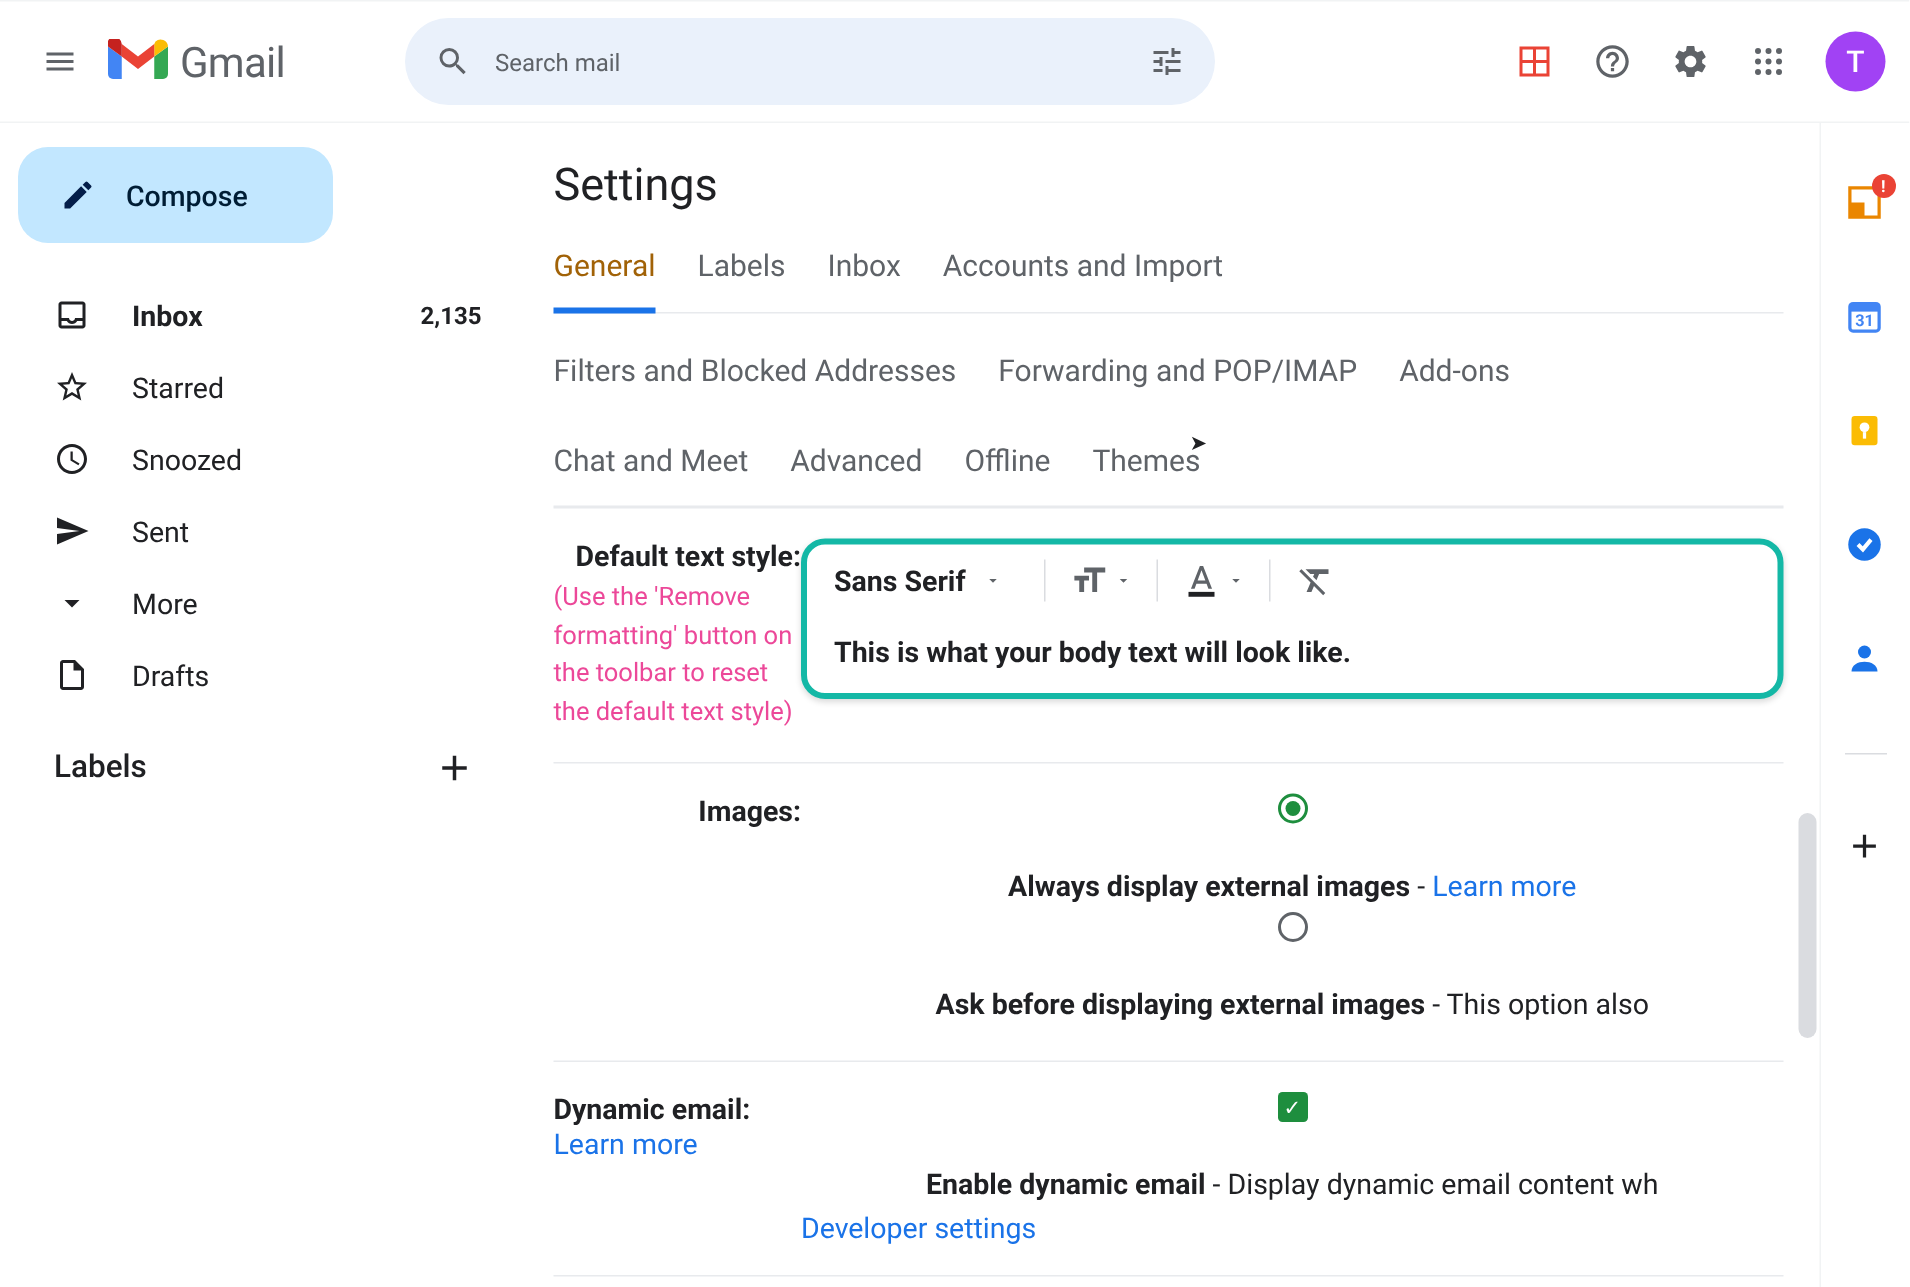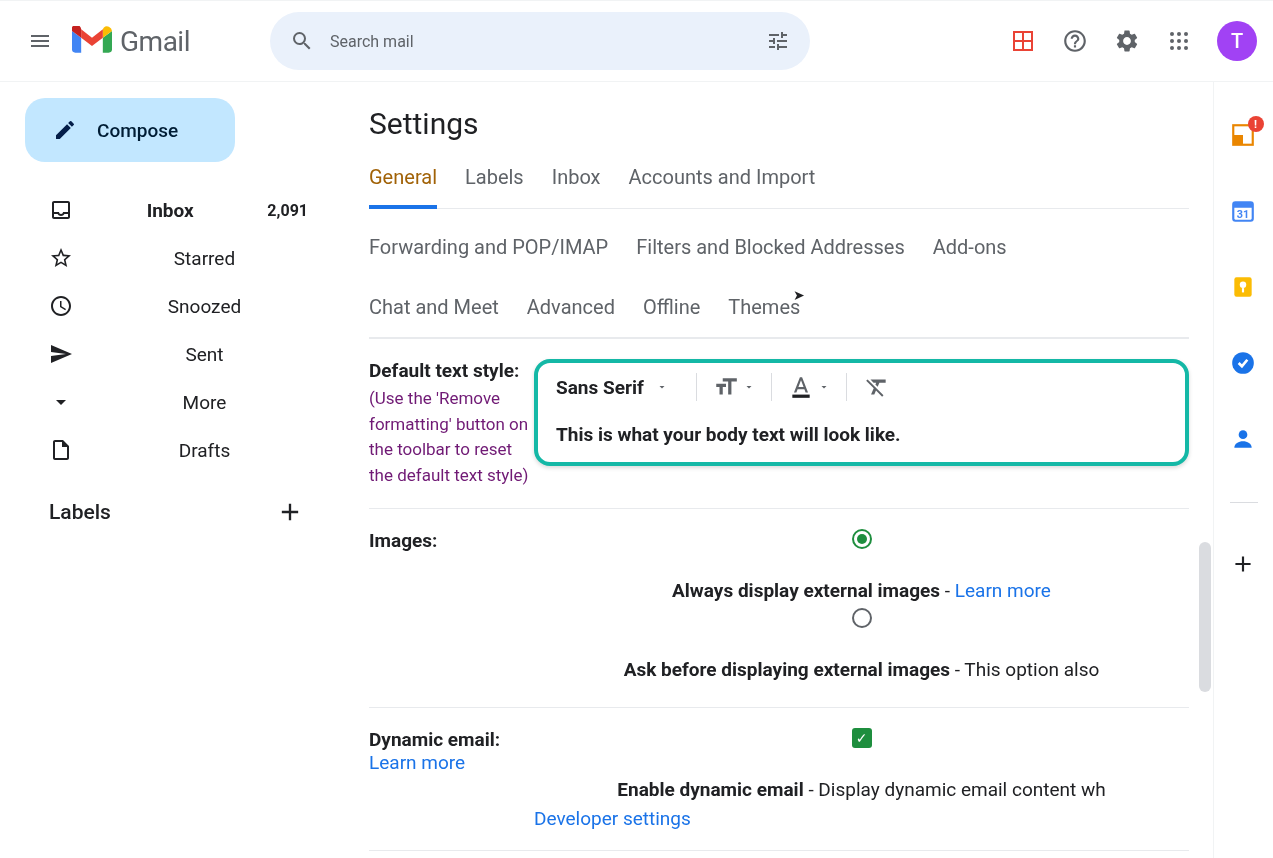--- a/index.html
+++ b/index.html
@@ -15,21 +15,21 @@
 .search-icon { width: 24px; height: 24px; color: #5f6368; margin-right: 16px; }
 .search-input { flex: 1; border: none; background: transparent; font-size: 16px; color: #5f6368; outline: none; }
 .search-input::placeholder { color: #5f6368; }
 .tune-icon { width: 24px; height: 24px; color: #5f6368; cursor: pointer; }
 .header-right { display: flex; align-items: center; gap: 24px; margin-left: auto; }
 .header-icon { width: 28px; height: 28px; color: #5f6368; cursor: pointer; display: flex; align-items: center; justify-content: center; }
 .avatar { width: 40px; height: 40px; border-radius: 50%; background: #a142f4; color: #fff; display: flex; align-items: center; justify-content: center; font-size: 20px; font-weight: 500; cursor: pointer; }
 
 
 .body-row { display: flex; height: calc(100% - 82px); }
-.sidebar { width: 345px; padding: 16px 17px; text-align: center; }
+.sidebar { width: 345px; padding: 16px 4px; }
 .compose-btn { display: flex; align-items: center; gap: 20px; background: #c2e7ff; border-radius: 20px; padding: 20px 28px; margin: 0 0 24px 8px; width: 210px; cursor: pointer; font-size: 19px; font-weight: 500; color: #001d35; }
 .nav-item { display: flex; align-items: center; gap: 28px; padding: 8px 20px 8px 32px; cursor: pointer; border-radius: 0 20px 20px 0; font-size: 19px; color: #202124; height: 48px; }
 .nav-item.active { font-weight: 700; }
 .nav-icon { width: 24px; height: 24px; color: #202124; flex-shrink: 0; }
 .nav-label { flex: 1; }
 .nav-count { font-size: 16px; font-weight: 700; }
 .labels-header { display: flex; align-items: center; justify-content: space-between; padding: 24px 24px 8px 32px; font-size: 21px; font-weight: 500; }
 .add-label { width: 28px; height: 28px; cursor: pointer; color: #202124; }
 
 
@@ -37,38 +37,38 @@
 .page-title { font-size: 30px; font-weight: 400; margin-bottom: 24px; }
 .tabs { display: flex; flex-wrap: wrap; gap: 24px 28px; border-bottom: 1px solid #e8eaed; padding-bottom: 0; margin-bottom: 8px; }
 .tab { font-size: 20px; color: #5f6368; cursor: pointer; padding-bottom: 16px; white-space: nowrap; }
 .tab.active { color: #a16207; border-bottom: 4px solid #1a73e8; margin-bottom: -1px; }
 .tabs-row2 { display: flex; flex-wrap: wrap; gap: 28px; padding: 18px 0; font-size: 20px; color: #5f6368; }
 .tabs-row2 .tab { padding-bottom: 0; }
 
 .settings-section { display: flex; border-top: 1px solid #e8eaed; padding: 20px 0; }
 .section-label { width: 165px; flex-shrink: 0; font-size: 19px; }
 .section-label .bold { font-weight: 700; }
-.section-label .desc { font-size: 17px; color: #701a75; margin-top: 4px; line-height: 1.5; }
+.section-label .desc { font-size: 17px; color: #ec4899; margin-top: 4px; line-height: 1.5; }
 .section-content { flex: 1; font-size: 19px; }
 
 .text-style-box { border: 4px solid #14b8a6; border-radius: 16px; background: #fff; box-shadow: 0 2px 4px rgba(0,0,0,0.15); font-weight: bold; }
 .toolbar-row { display: flex; align-items: center; padding: 10px 18px; gap: 8px; }
 .font-select { display: flex; align-items: center; gap: 12px; font-size: 19px; cursor: pointer; padding-right: 12px; }
 .divider { width: 1px; height: 28px; background: #dadce0; margin: 0 8px; }
 .tb-icon { width: 28px; height: 28px; color: #5f6368; cursor: pointer; display: flex; align-items: center; justify-content: center; }
 .tb-group { display: flex; align-items: center; gap: 4px; }
 .preview-text { padding: 12px 18px 16px 18px; font-size: 19px; }
 
 .radio-row { display: flex; align-items: center; gap: 30px; margin-bottom: 6px; font-size: 19px; flex-direction: column; }
 .radio { width: 20px; height: 20px; border-radius: 50%; border: 2px solid #5f6368; flex-shrink: 0; position: relative; cursor: pointer; }
 .radio.checked { border-color: #1e8e3e; }
 .radio.checked::after { content: ''; position: absolute; top: 3px; left: 3px; width: 10px; height: 10px; border-radius: 50%; background: #1e8e3e; }
 .checkbox { width: 20px; height: 20px; background: #1e8e3e; border-radius: 3px; display: flex; align-items: center; justify-content: center; color: #fff; font-size: 14px; cursor: pointer; flex-shrink: 0; }
 .link { color: #1a73e8; cursor: pointer; }
-.bold { font-weight: 700; }
+.bold { font-weight: 700; text-align: right; }
 
 
 .right-rail { width: 60px; display: flex; flex-direction: column; align-items: center; gap: 48px; padding-top: 40px; border-left: 1px solid #f1f3f4; }
 .rail-icon { width: 28px; height: 28px; cursor: pointer; position: relative; }
 .rail-badge { position: absolute; top: -6px; right: -6px; width: 16px; height: 16px; background: #ea4335; border-radius: 50%; color: #fff; font-size: 11px; display: flex; align-items: center; justify-content: center; font-weight: 700; }
 .rail-divider { width: 28px; height: 1px; background: #dadce0; }
 
 .scrollbar-stub { position: absolute; right: 2px; top: 460px; width: 12px; height: 150px; background: #dadce0; border-radius: 6px; }
 .cursor-stub { position: absolute; top: 205px; left: 448px; font-size: 14px; pointer-events: none; }
 svg { display: block; }
@@ -142,21 +142,21 @@
           <path fill="#041e49" d="M3 17.25V21h3.75L17.81 9.94l-3.75-3.75L3 17.25zM20.71 7.04a.996.996 0 000-1.41l-2.34-2.34a.996.996 0 00-1.41 0l-1.83 1.83 3.75 3.75 1.83-1.83z"></path>
         </svg>
       <span>Compose</span>
     </div>
 
     <div class="nav-item active">
       <svg class="nav-icon" viewBox="0 0 24 24">
           <path fill="currentColor" d="M19 3H5c-1.1 0-2 .9-2 2v14c0 1.1.9 2 2 2h14c1.1 0 2-.9 2-2V5c0-1.1-.9-2-2-2zm0 16H5v-3h3.56c.69 1.19 1.97 2 3.45 2s2.75-.81 3.45-2H19v3zm0-5h-4.99c0 1.1-.9 2-2 2s-2-.9-2-2H5V5h14v9z"></path>
         </svg>
       <span class="nav-label">Inbox</span>
-      <span class="nav-count">2,091</span>
+      <span class="nav-count">2,135</span>
     </div>
     <div class="nav-item">
       <svg class="nav-icon" viewBox="0 0 24 24">
           <path fill="currentColor" d="M22 9.24l-7.19-.62L12 2 9.19 8.63 2 9.24l5.46 4.73L5.82 21 12 17.27 18.18 21l-1.63-7.03L22 9.24zM12 15.4l-3.76 2.27 1-4.28-3.32-2.88 4.38-.38L12 6.1l1.71 4.04 4.38.38-3.32 2.88 1 4.28L12 15.4z"></path>
         </svg>
       <span class="nav-label">Starred</span>
     </div>
     <div class="nav-item">
       <svg class="nav-icon" viewBox="0 0 24 24">
           <path fill="currentColor" d="M11.99 2C6.47 2 2 6.48 2 12s4.47 10 9.99 10C17.52 22 22 17.52 22 12S17.52 2 11.99 2zM12 20c-4.42 0-8-3.58-8-8s3.58-8 8-8 8 3.58 8 8-3.58 8-8 8zm.5-13H11v6l5.25 3.15.75-1.23-4.5-2.67z"></path>
@@ -193,22 +193,22 @@
   <div class="main">
     <h1 class="page-title">Settings</h1>
 
     <div class="tabs">
       <span class="tab active">General</span>
       <span class="tab">Labels</span>
       <span class="tab">Inbox</span>
       <span class="tab">Accounts and Import</span>
     </div>
     <div class="tabs-row2">
+      <span class="tab">Filters and Blocked Addresses</span>
       <span class="tab">Forwarding and POP/IMAP</span>
-      <span class="tab">Filters and Blocked Addresses</span>
       <span class="tab">Add-ons</span>
     </div>
     <div class="tabs-row2" style="border-bottom:1px solid #e8eaed;">
       <span class="tab">Chat and Meet</span>
       <span class="tab">Advanced</span>
       <span class="tab">Offline</span>
       <span class="tab">Themes</span>
     </div>
 
     <div class="settings-section">

